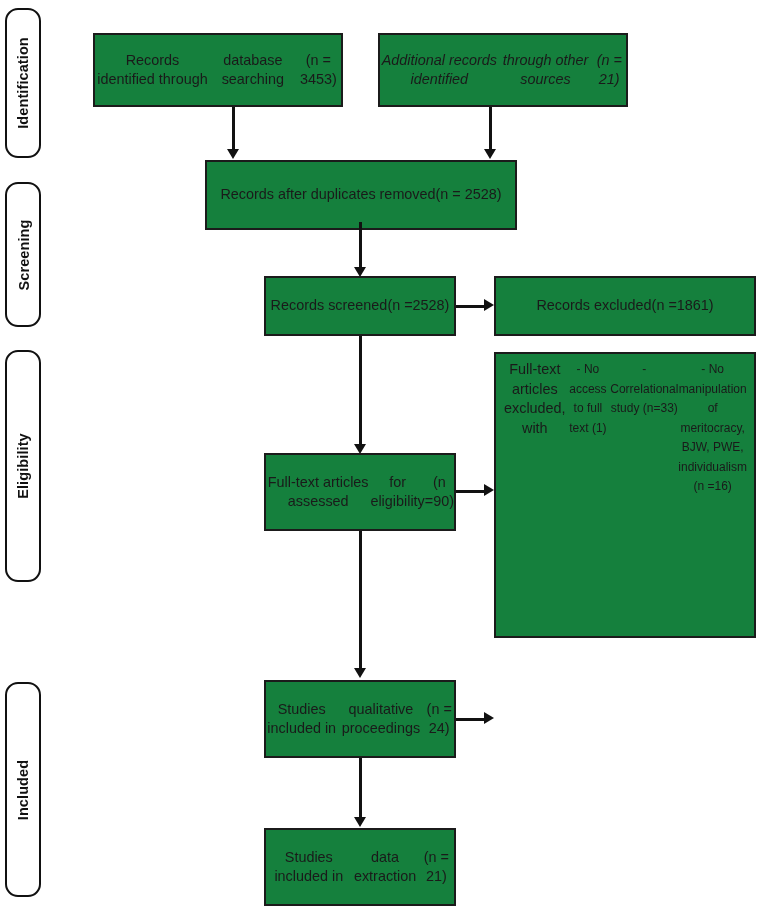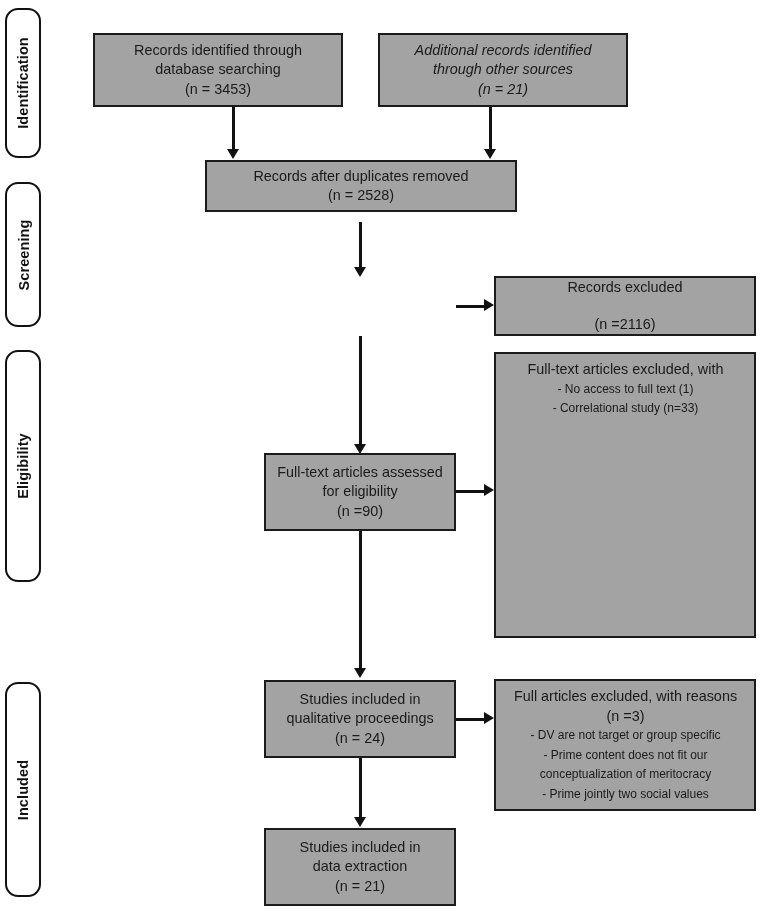--- a/index.html
+++ b/index.html
@@ -38,23 +38,23 @@
     font-size: 14.5px;
     letter-spacing: 0.1px;
     color: #111111;
   }
 
   
   .flowbox {
     position: absolute;
     box-sizing: border-box;
     border: 2.2px solid #1b1b1b;
-    background: #a3a3a3;
+    background: #15803d;
     display: flex;
-    flex-direction: column;
+    flex-direction: row;
     justify-content: center;
   }
   .flowbox.centered {
     text-align: center;
     align-items: center;
   }
   .flowbox-line {
     font-size: 14.4px;
     line-height: 19.5px;
     white-space: pre-wrap;
@@ -131,74 +131,72 @@
     <div class="flowbox-line">through other sources</div>
     <div class="flowbox-line">(n = 21)</div>
   </div>
 
   <div class="conn vline" style="left:232px; top:107px; height:44px;"></div>
   <div class="arrow-down" style="left:227px; top:149px;"></div>
 
   <div class="conn vline" style="left:489px; top:107px; height:44px;"></div>
   <div class="arrow-down" style="left:484px; top:149px;"></div>
 
-  <div class="flowbox centered" style="left:205px; top:160px; width:312px; height:52px;">
+  <div class="flowbox centered" style="left:205px; top:160px; width:312px; height:70px;">
     <div class="flowbox-line">Records after duplicates removed</div>
     <div class="flowbox-line">(n = 2528)</div>
   </div>
 
   <div class="conn vline" style="left:359px; top:222px; height:48px;"></div>
   <div class="arrow-down" style="left:354px; top:267px;"></div>
 
+  <div class="flowbox centered" style="left:264px; top:276px; width:192px; height:60px;">
+    <div class="flowbox-line">Records screened</div>
+    <div class="flowbox-line">(n =2528)</div>
+  </div>
 
   <div class="conn hline" style="left:456px; top:305px; width:30px;"></div>
   <div class="arrow-right" style="left:484px; top:299px;"></div>
 
-  <div class="flowbox centered" style="left:494px; top:276px; width:262px; height:60px;justify-content:space-between;">
+  <div class="flowbox centered" style="left:494px; top:276px; width:262px; height:60px;">
     <div class="flowbox-line">Records excluded</div>
-    <div class="flowbox-line">(n =2116)</div>
+    <div class="flowbox-line">(n =1861)</div>
   </div>
 
   <div class="conn vline" style="left:359px; top:336px; height:112px;"></div>
   <div class="arrow-down" style="left:354px; top:444px;"></div>
 
   <div class="flowbox centered" style="left:264px; top:453px; width:192px; height:78px;">
     <div class="flowbox-line">Full-text articles assessed</div>
     <div class="flowbox-line">for eligibility</div>
     <div class="flowbox-line">(n =90)</div>
   </div>
 
   <div class="conn hline" style="left:456px; top:490px; width:30px;"></div>
   <div class="arrow-right" style="left:484px; top:484px;"></div>
 
   <div class="flowbox listbox" style="left:494px; top:352px; width:262px; height:286px;">
     <div class="head">Full-text articles excluded, with</div>
     <div class="bullet">- No access to full text (1)</div>
     <div class="bullet">- Correlational study (n=33)</div>
+    <div class="bullet">- No manipulation of meritocracy, BJW, PWE, individualism (n =16)</div>
   </div>
 
   <div class="conn vline" style="left:359px; top:531px; height:140px;"></div>
   <div class="arrow-down" style="left:354px; top:668px;"></div>
 
   <div class="flowbox centered" style="left:264px; top:680px; width:192px; height:78px;">
     <div class="flowbox-line">Studies included in</div>
     <div class="flowbox-line">qualitative proceedings</div>
     <div class="flowbox-line">(n = 24)</div>
   </div>
 
   <div class="conn hline" style="left:456px; top:718px; width:30px;"></div>
   <div class="arrow-right" style="left:484px; top:712px;"></div>
 
-  <div class="flowbox listbox" style="left:494px; top:679px; width:262px; height:132px;">
-    <div class="head">Full articles excluded, with reasons</div>
-    <div class="head">(n =3)</div>
-    <div class="bullet">- DV are not target or group specific</div>
-    <div class="bullet">- Prime content does not fit our conceptualization of meritocracy</div>
-    <div class="bullet">- Prime jointly two social values</div>
-  </div>
 
   <div class="conn vline" style="left:359px; top:758px; height:62px;"></div>
   <div class="arrow-down" style="left:354px; top:817px;"></div>
 
   <div class="flowbox centered" style="left:264px; top:828px; width:192px; height:78px;">
     <div class="flowbox-line">Studies included in</div>
     <div class="flowbox-line">data extraction</div>
     <div class="flowbox-line">(n = 21)</div>
   </div>
 

